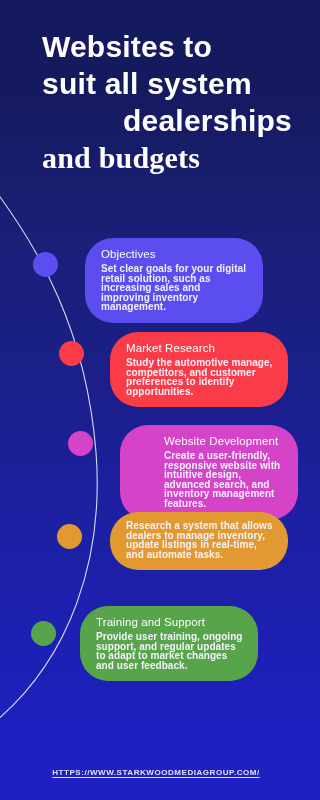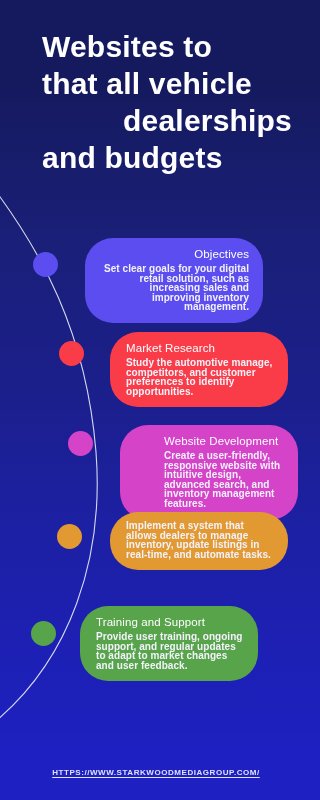--- a/index.html
+++ b/index.html
@@ -75,21 +75,21 @@
     display:block;
     color:#f3f2fb;
     font-size:10px;
     font-weight:bold;
     line-height:9.6px;
     letter-spacing:0.05px;
   }
 
   
   #step-1 .dot  { left:33px;  top:252px; width:25px; height:25px; }
-  #step-1 .card { left:85px;  top:238px; width:178px;text-align:right; }
+  #step-1 .card { left:85px;  top:238px; width:178px; }
 
   #step-2 .dot  { left:59px;  top:341px; width:25px; height:25px; }
   #step-2 .card { left:110px; top:332px; width:178px; }
 
   #step-3 .dot  { left:68px;  top:431px; width:25px; height:25px; }
   #step-3 .card { left:120px; top:425px; width:178px; }
 
   #step-4 .dot  { left:57px;  top:524px; width:25px; height:25px; }
   #step-4 .card { left:110px; top:512px; width:178px; }
 
@@ -114,23 +114,23 @@
 <body>
 
 <div id="infographic" style="background: linear-gradient(rgb(21, 26, 94) 0%, rgb(21, 26, 94) 10%, rgb(26, 31, 120) 30%, rgb(27, 31, 138) 48%, rgb(28, 32, 162) 65%, rgb(30, 32, 194) 95%, rgb(30, 32, 194) 100%);">
 
   <svg id="arc-svg" viewBox="0 0 320 800">
     <path d="M -8 186 C 40 250 86 330 96 452 C 104 556 72 660 -10 726" fill="none" stroke="#e6e8fb" stroke-width="1.1" opacity="0.92"></path>
   </svg>
 
   <div id="title">
     <span class="line" style="color: rgb(255, 255, 255);">Websites to</span>
-    <span class="line" style="color: rgb(255, 255, 255);">that all vehicle</span>
+    <span class="line" style="color: rgb(255, 255, 255);">suit all system</span>
     <span class="line" style="color: rgb(255, 255, 255); text-align: right;">dealerships</span>
-    <span class="line" style="color: rgb(255, 255, 255);">and budgets</span>
+    <span class="line" style="color: rgb(255, 255, 255); font-family: Liberation Serif, serif;">and budgets</span>
   </div>
 
   <div class="step" id="step-1">
     <span class="dot" style="background-color: rgb(91, 77, 240);"></span>
     <div class="card" style="background-color: rgb(91, 77, 240);">
       <span class="card-title">Objectives</span>
       <span class="card-desc">Set clear goals for your digital retail solution, such as increasing sales and improving inventory management.</span>
     </div>
   </div>
 
@@ -146,21 +146,21 @@
     <span class="dot" style="background-color: rgb(213, 67, 200);"></span>
     <div class="card" style="background-color: rgb(213, 67, 200); padding-left: 44px;">
       <span class="card-title">Website Development</span>
       <span class="card-desc">Create a user-friendly, responsive website with intuitive design, advanced search, and inventory management features.</span>
     </div>
   </div>
 
   <div class="step" id="step-4">
     <span class="dot" style="background-color: rgb(226, 153, 50);"></span>
     <div class="card" style="background-color: rgb(226, 153, 50);">
-      <span class="card-desc">Implement a system that allows dealers to manage inventory, update listings in real-time, and automate tasks.</span>
+      <span class="card-desc">Research a system that allows dealers to manage inventory, update listings in real-time, and automate tasks.</span>
     </div>
   </div>
 
   <div class="step" id="step-5">
     <span class="dot" style="background-color: rgb(87, 164, 75);"></span>
     <div class="card" style="background-color: rgb(87, 164, 75);">
       <span class="card-title">Training and Support</span>
       <span class="card-desc">Provide user training, ongoing support, and regular updates to adapt to market changes and user feedback.</span>
     </div>
   </div>

